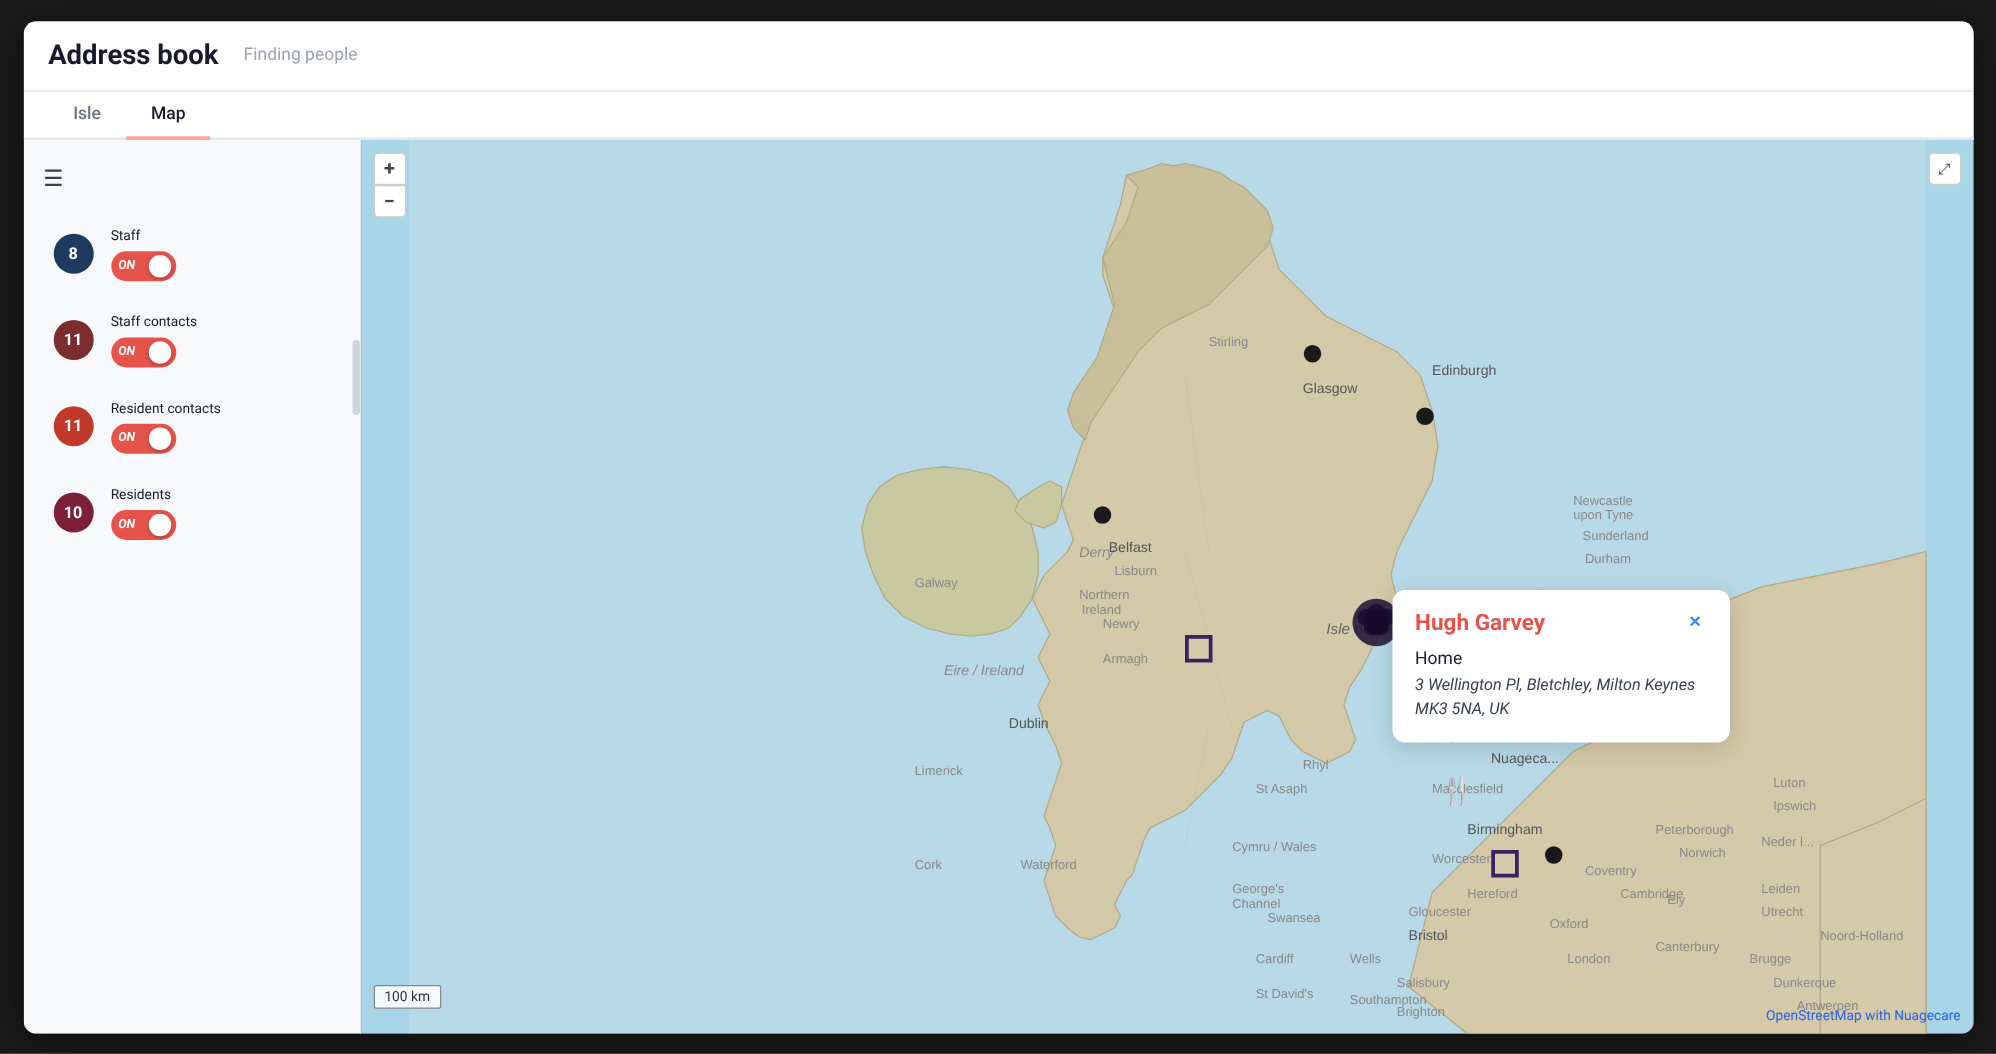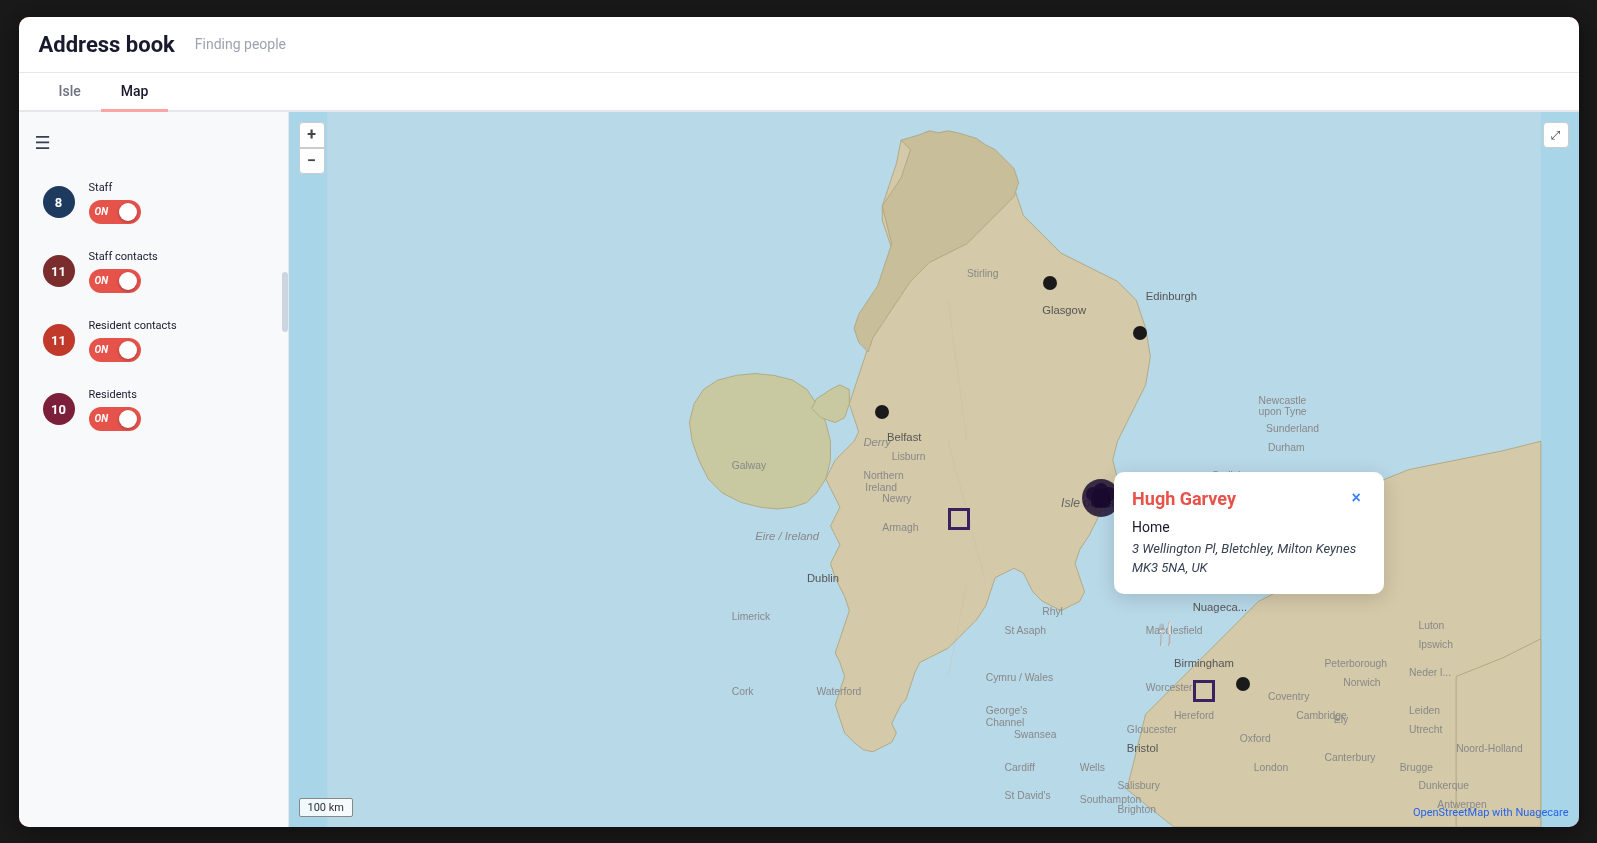--- a/index.html
+++ b/index.html
@@ -197,21 +197,21 @@
       display: flex;
       align-items: center;
       justify-content: center;
       cursor: pointer;
       font-size: 12px;
       color: #444;
       z-index: 10;
     }
     .map-scale {
       position: absolute;
-      bottom: 10px;
+      bottom: 20px;
       left: 10px;
       z-index: 10;
     }
     .scale-bar {
       background: rgba(255,255,255,0.85);
       border: 1px solid #888;
       padding: 2px 8px;
       font-size: 11px;
       color: #333;
       border-radius: 2px;

